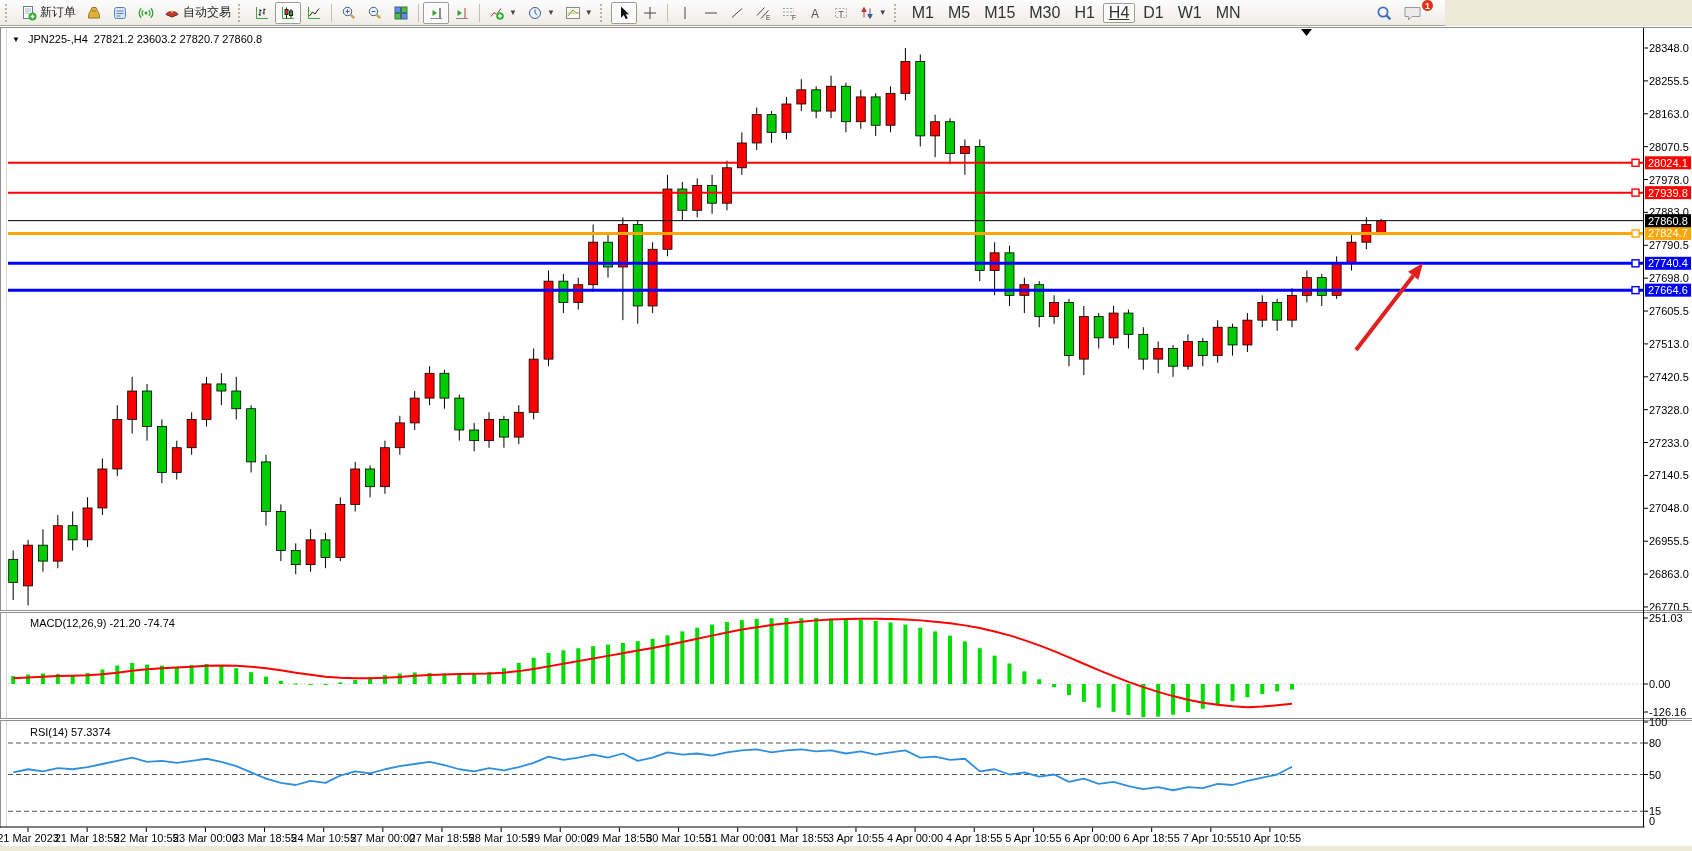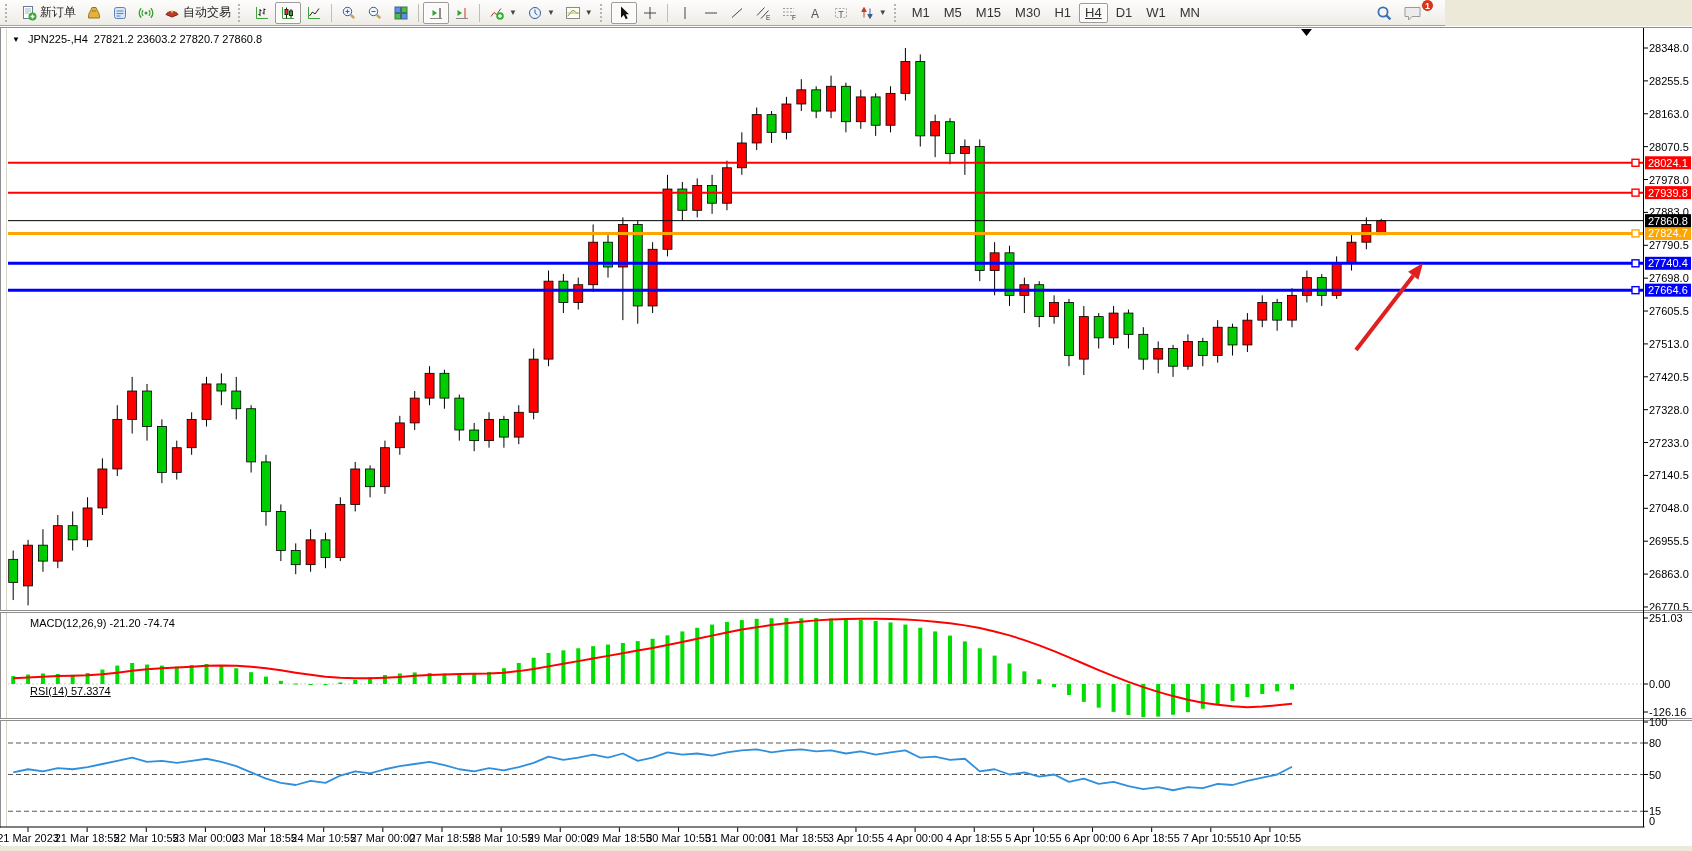--- a/index.html
+++ b/index.html
@@ -22,21 +22,21 @@
     background:transparent;border:1px solid transparent;border-radius:2px;
     font-family:inherit;font-size:12px;color:#222;cursor:default;
   }
   .tb-btn.pressed{background:#fbfaf8;border-color:#9b9b9b;box-shadow:inset 0 0 0 1px #fff;}
   .tb-btn svg{display:block;}
   .caret{font-size:8px;color:#444;margin-left:1px;}
   .grip{width:5px;height:18px;border-left:2px dotted #b9b4aa;margin:0 4px 0 2px;}
   .sep{width:1px;height:18px;background:#c3beb4;margin:0 4px;}
   .tf-btn{
     height:20px;padding:0 5px;margin:0 1px;border:1px solid transparent;background:transparent;
-    font-family:inherit;font-size:13px;color:#333;border-radius:2px;
+    font-family:inherit;font-size:16px;color:#333;border-radius:2px;
   }
   .tf-btn.active{background:#fbfaf8;border-color:#9b9b9b;box-shadow:inset 0 0 0 1px #fff;text-decoration:underline;}
   .tb-right{margin-left:auto;display:flex;align-items:center;}
   .notif{position:relative;}
   .badge{
     position:absolute;top:-4px;right:-7px;min-width:13px;height:13px;border-radius:7px;
     background:#e03214;color:#fff;font-size:9px;line-height:13px;text-align:center;
     padding:0 2px;box-sizing:border-box;font-weight:bold;border:1px solid #fff;
   }
   
@@ -334,21 +334,21 @@
     </button>
   </div>
 </div>
 
 <div class="chart-title">
   <span class="sym-caret">▼</span>
   <span>JPN225-,H4</span>
   <span>27821.2 23603.2 27820.7 27860.8</span>
 </div>
 <div class="pane-label" style="top:617px;">MACD(12,26,9) -21.20 -74.74</div>
-<div class="pane-label" style="top:685px;text-decoration:underline;">RSI(14) 57.3374</div>
+<div class="pane-label" style="top:726px;">RSI(14) 57.3374</div>
 
 <svg id="chart" width="1692" height="851">
     <rect x="0" y="26" width="1692" height="820" fill="#ffffff"></rect>
     <rect x="0" y="846" width="1692" height="5" fill="#ece9d8"></rect>
     <line x1="0" y1="27.5" x2="1692" y2="27.5" stroke="#8f8f8f"></line>
     <line x1="0.5" y1="27" x2="0.5" y2="846" stroke="#8f8f8f"></line>
     <line x1="6.5" y1="29" x2="6.5" y2="827" stroke="#d6d2c8"></line>
     <rect x="1643.5" y="28" width="48.5" height="799" fill="#ffffff"></rect>
     <rect x="0" y="827.5" width="1643.5" height="18" fill="#ffffff"></rect>
     <line x1="1643.5" y1="48" x2="1648" y2="48" stroke="#000"></line>

